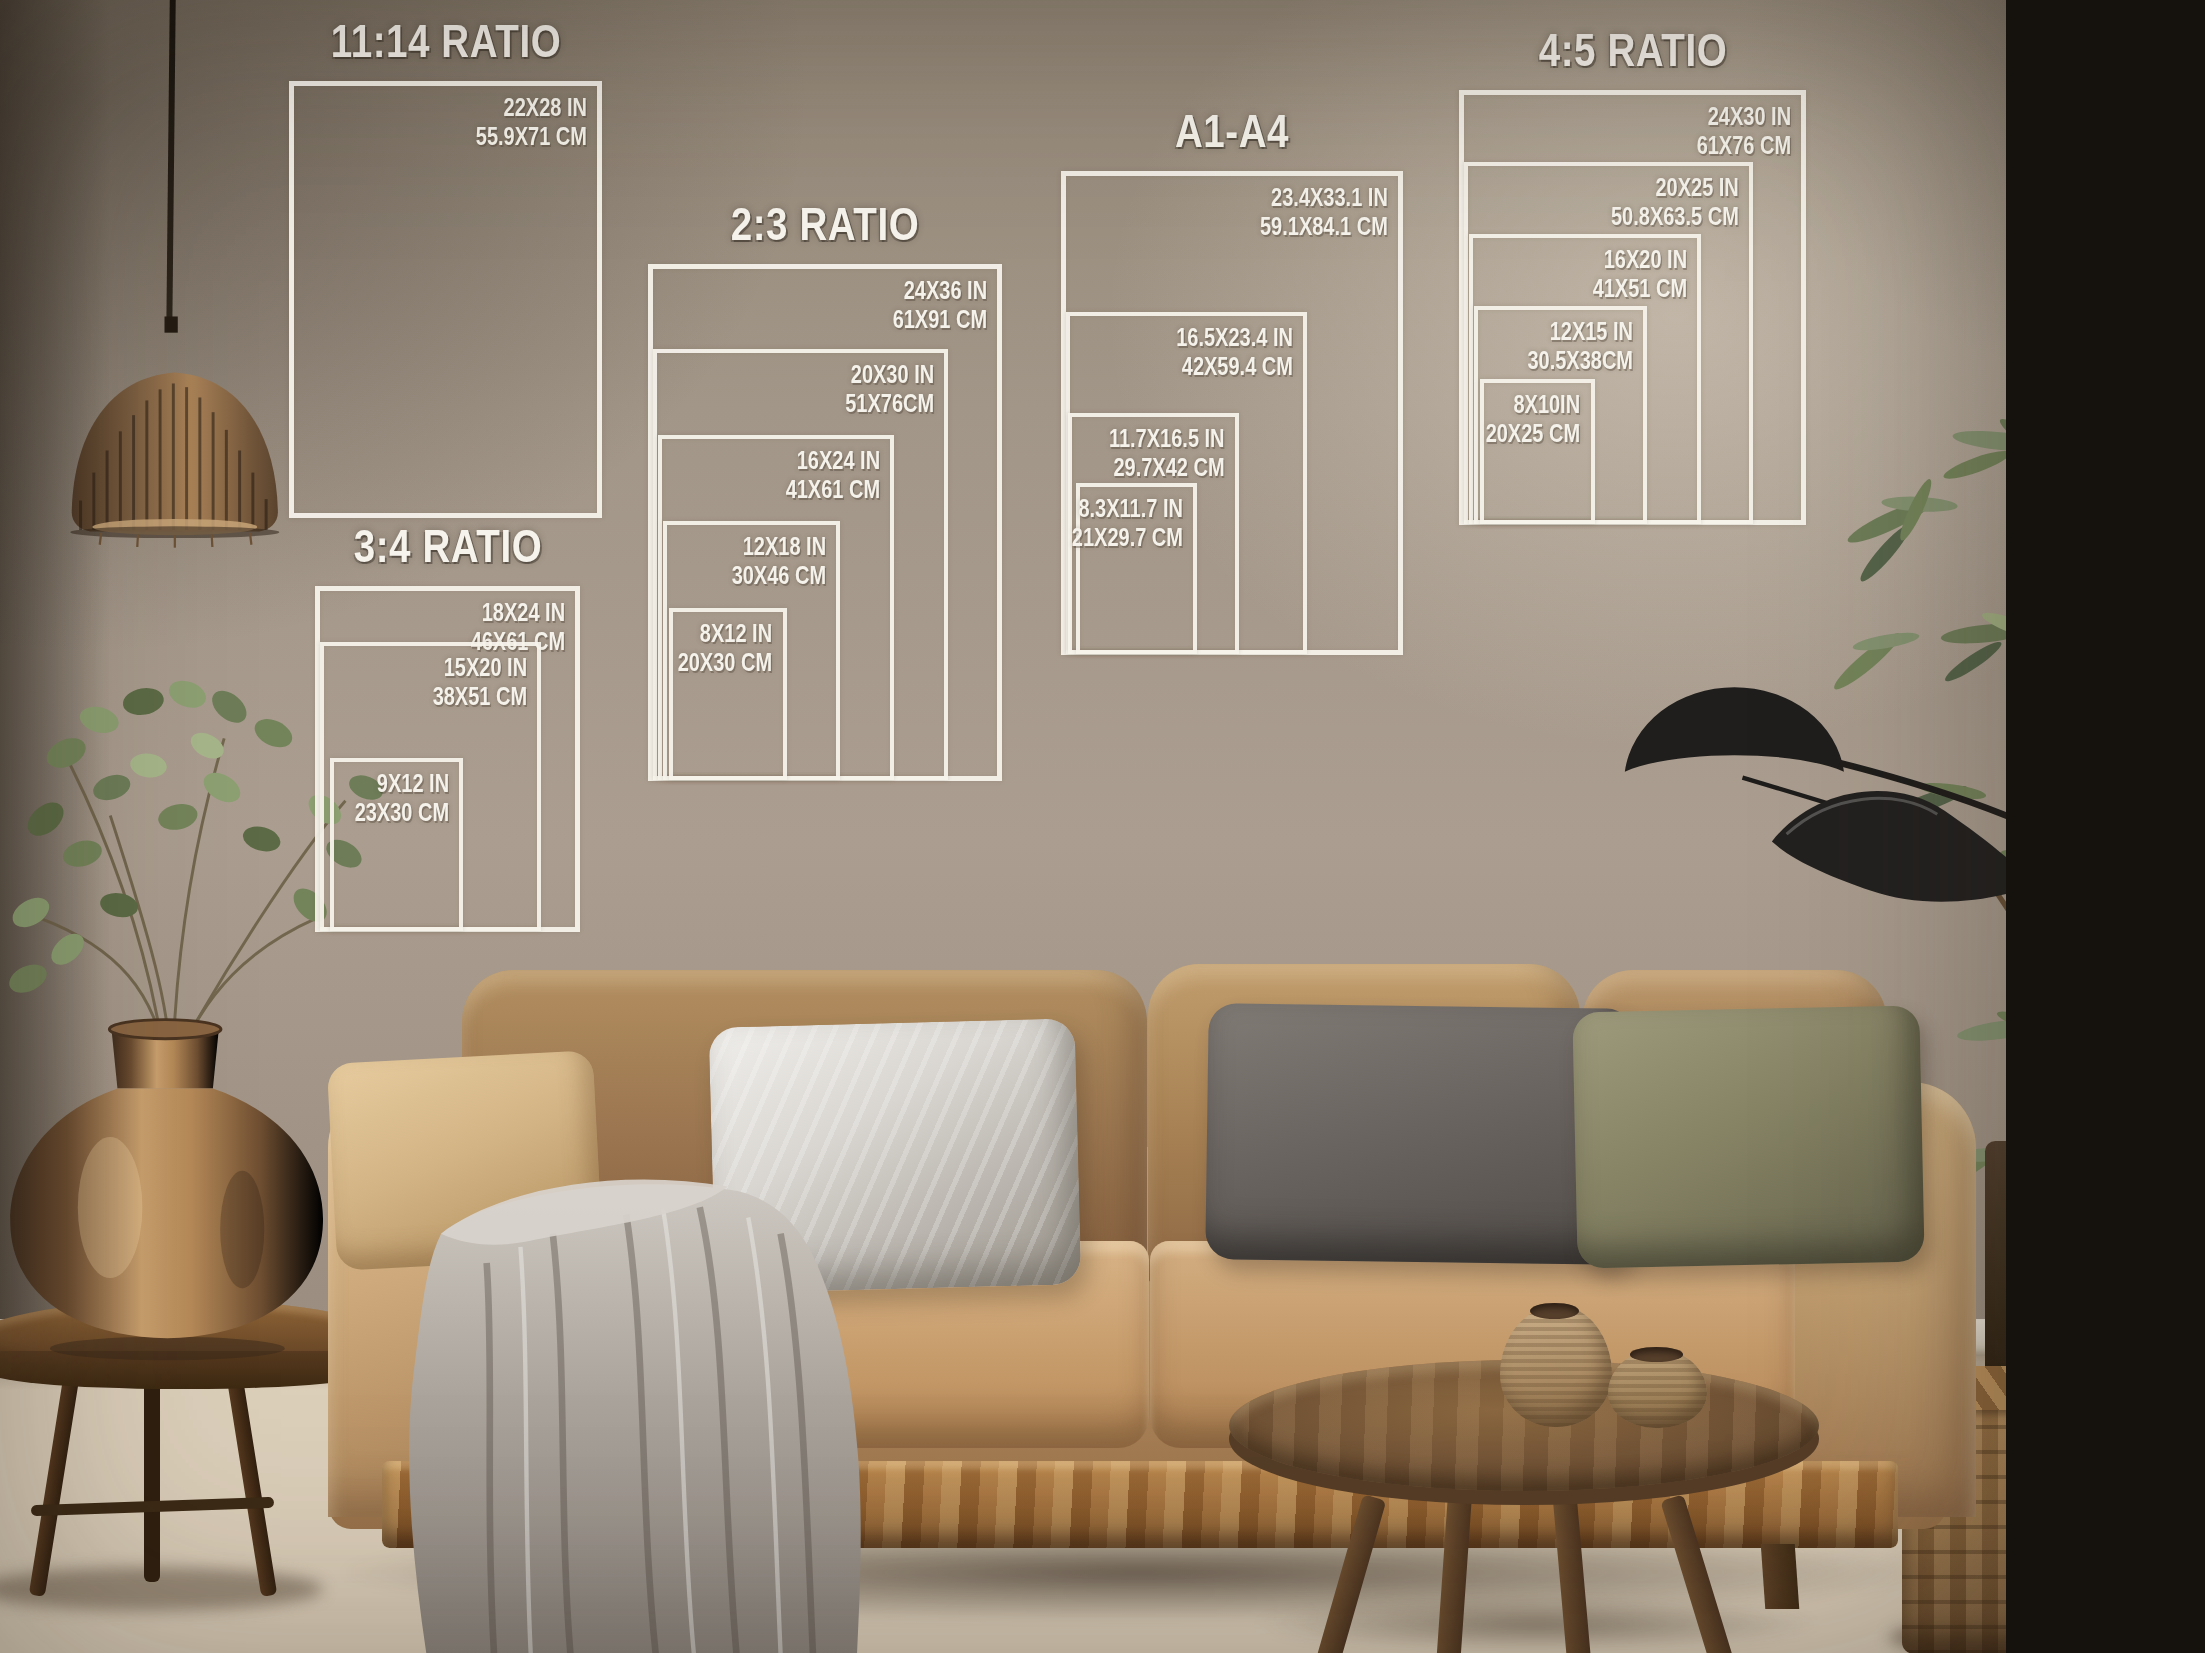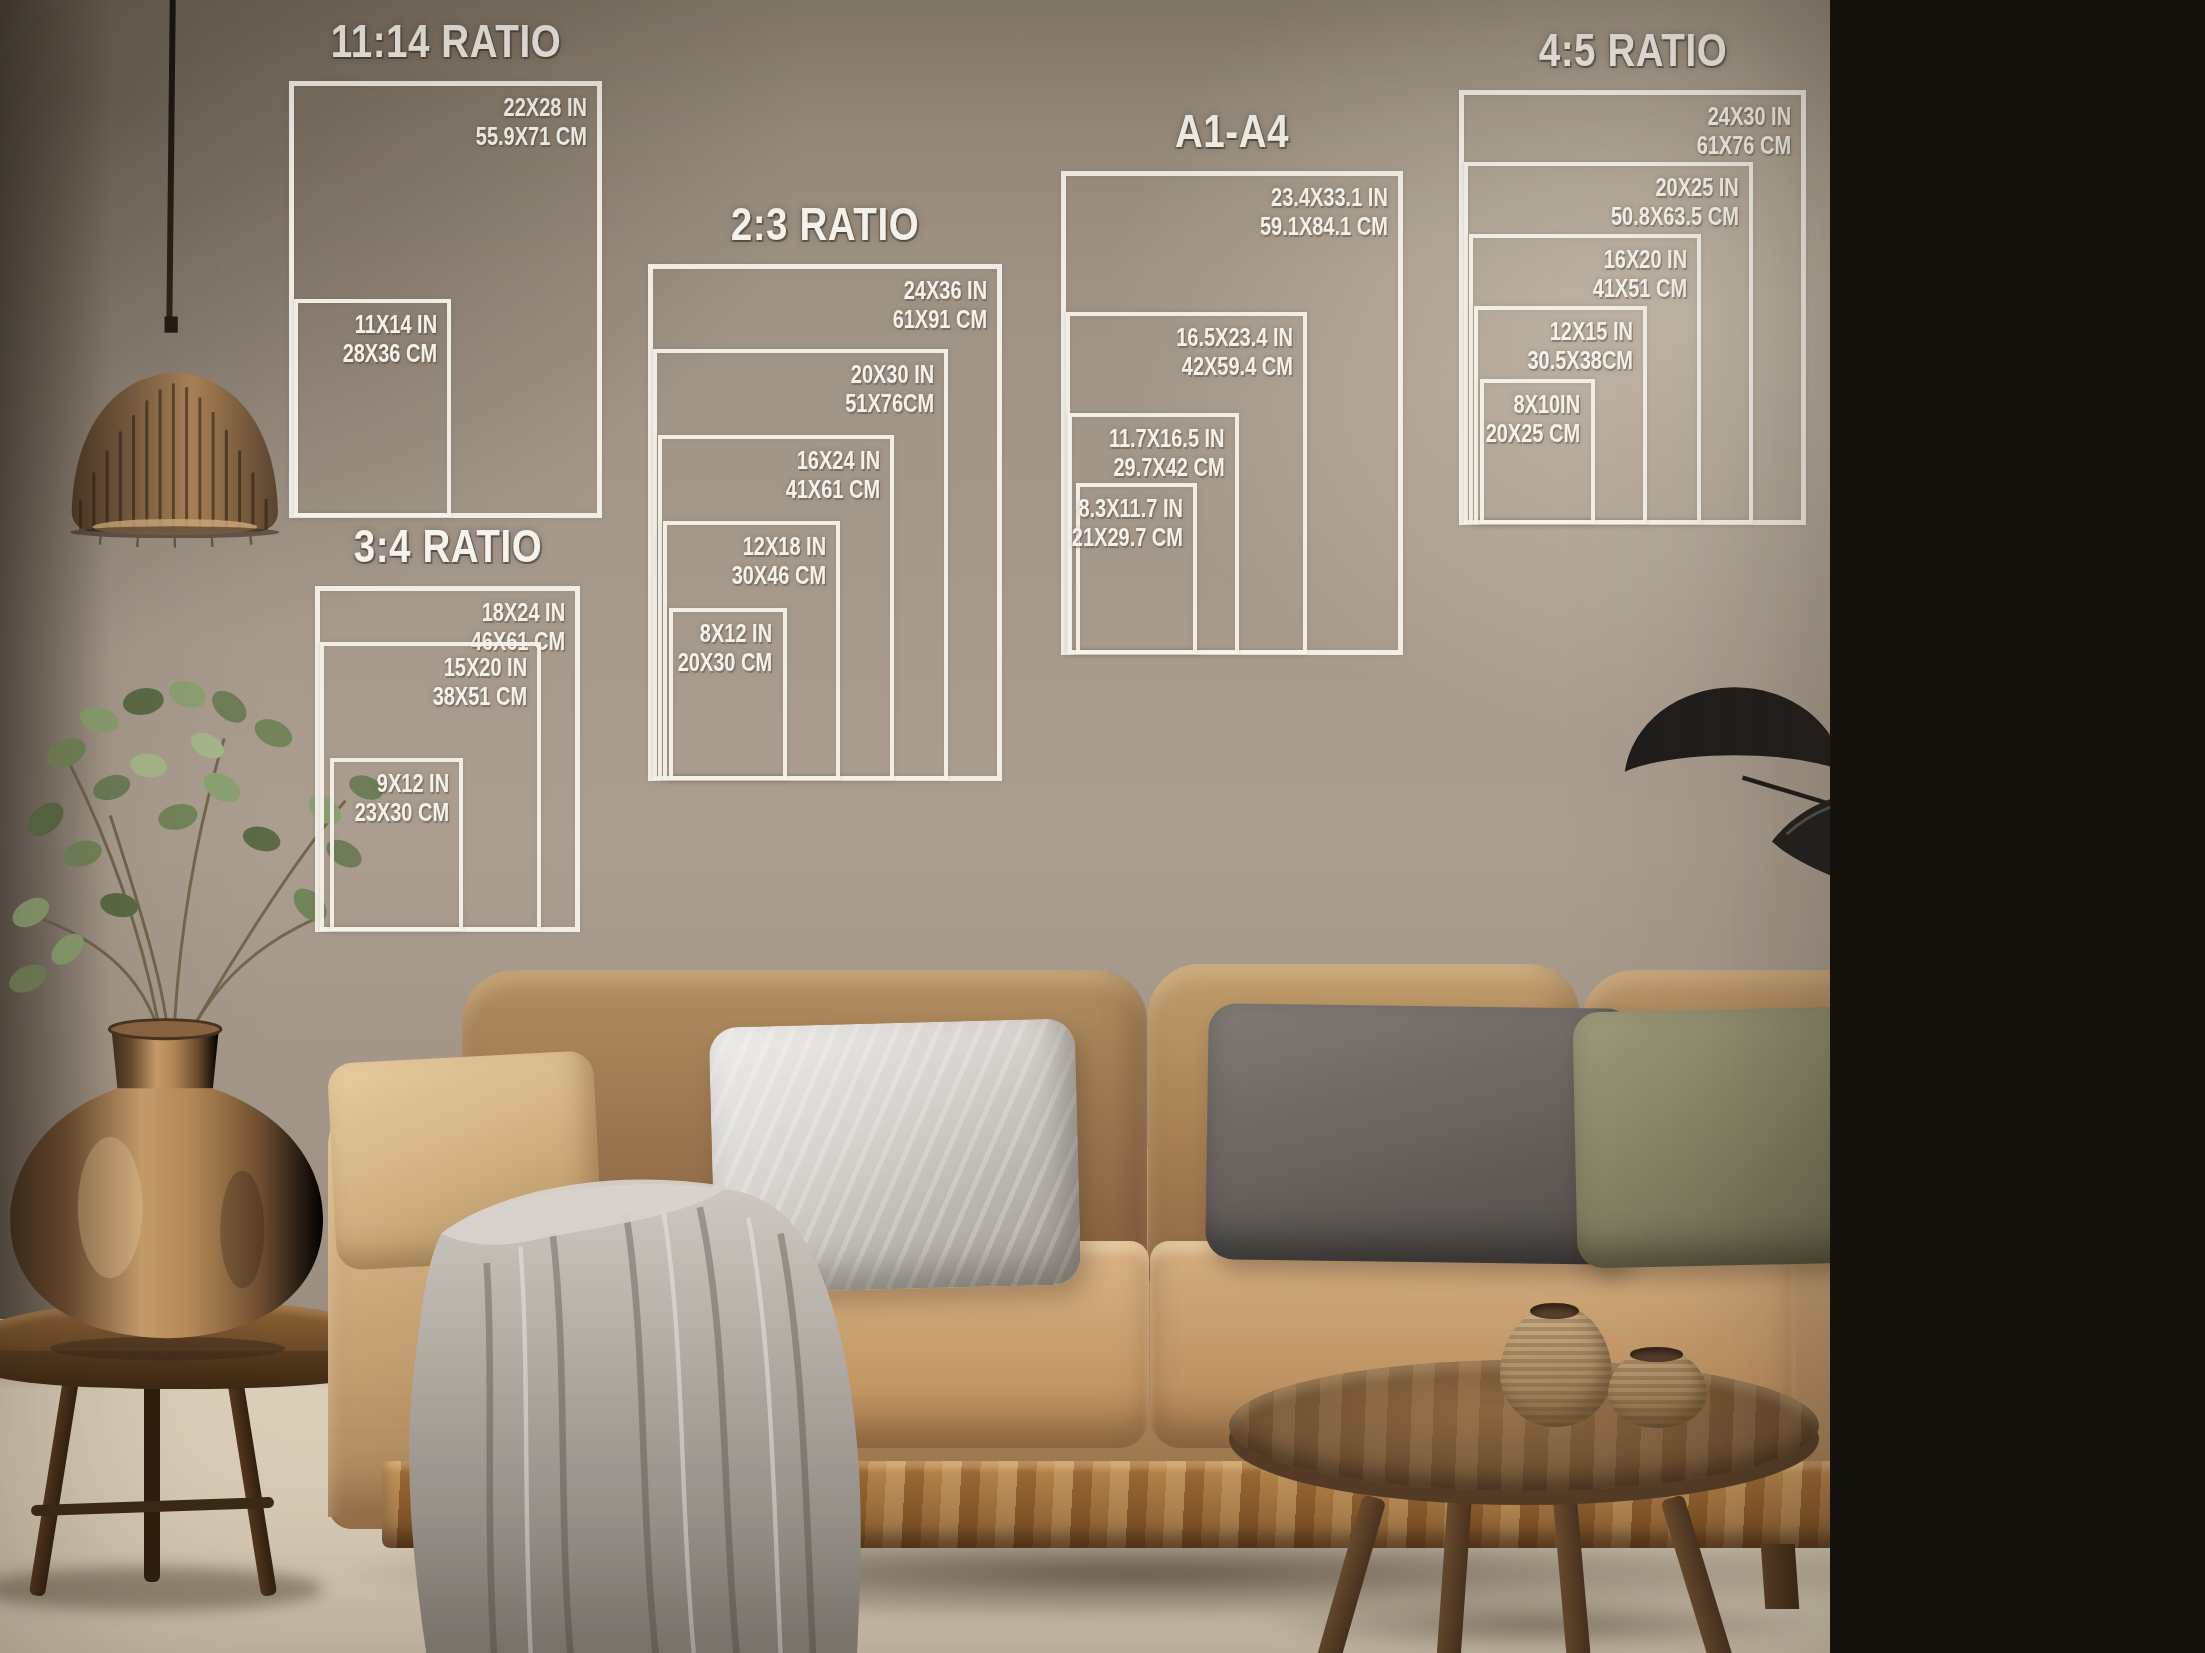--- a/index.html
+++ b/index.html
@@ -1,17 +1,17 @@
 <!DOCTYPE html>
 <html style="font-size:11.8px"><head>
 <meta charset="utf-8">
 <style>
   html,body{margin:0;padding:0;background:#15110c;}
-  .stage{position:relative;width:1830px;height:1654px;overflow:hidden;
-         font-family:"Liberation Sans",sans-serif;background:#a2958a;}
+  .stage{position:relative;width:1968px;height:1654px;overflow:hidden;
+         font-family:"Liberation Sans",sans-serif;background:#a2958a;padding-left:38px;}
   .stage *{box-sizing:border-box;}
 
   
   .wall{position:absolute;left:0;top:0;width:2205px;height:1356px;
     background:
       radial-gradient(919px 698px at 1676px 316px, rgba(224,214,198,.52), rgba(224,214,198,0) 62%),
       radial-gradient(1103px 845px at 81px 96px, rgba(50,42,34,.45), rgba(50,42,34,0) 66%),
       radial-gradient(735px 603px at 2176px 29px, rgba(58,50,40,.38), rgba(58,50,40,0) 60%),
       radial-gradient(1029px 515px at 1103px 1360px, rgba(70,58,46,.28), rgba(70,58,46,0) 70%),
       linear-gradient(90deg, rgba(40,33,26,.6) 0px, rgba(40,33,26,0) 110px),
@@ -372,26 +372,20 @@
 
   <div id="charts-layer">
       <div class="chart" style="left: 289px; top: 81px; width: 313px; height: 437px;">
         <div class="chart-title">11:14 RATIO</div>
         <div class="size-box outer" style="width: 313px; height: 437px; left: 0px; bottom: 0px;">
           <div class="size-label">
             <div>22X28 IN</div>
             <div>55.9X71 CM</div>
           </div>
         </div>
-        <div class="size-box" style="width: 157px; height: 218px; left: 5.1px; bottom: 1.5px;">
-          <div class="size-label">
-            <div>11X14 IN</div>
-            <div>28X36 CM</div>
-          </div>
-        </div>
       </div>
       <div class="chart" style="left: 648px; top: 264px; width: 354px; height: 517px;">
         <div class="chart-title">2:3 RATIO</div>
         <div class="size-box outer" style="width: 354px; height: 517px; left: 0px; bottom: 0px;">
           <div class="size-label">
             <div>24X36 IN</div>
             <div>61X91 CM</div>
           </div>
         </div>
         <div class="size-box" style="width: 295px; height: 431px; left: 5.1px; bottom: 1.5px; text-decoration: underline;">

